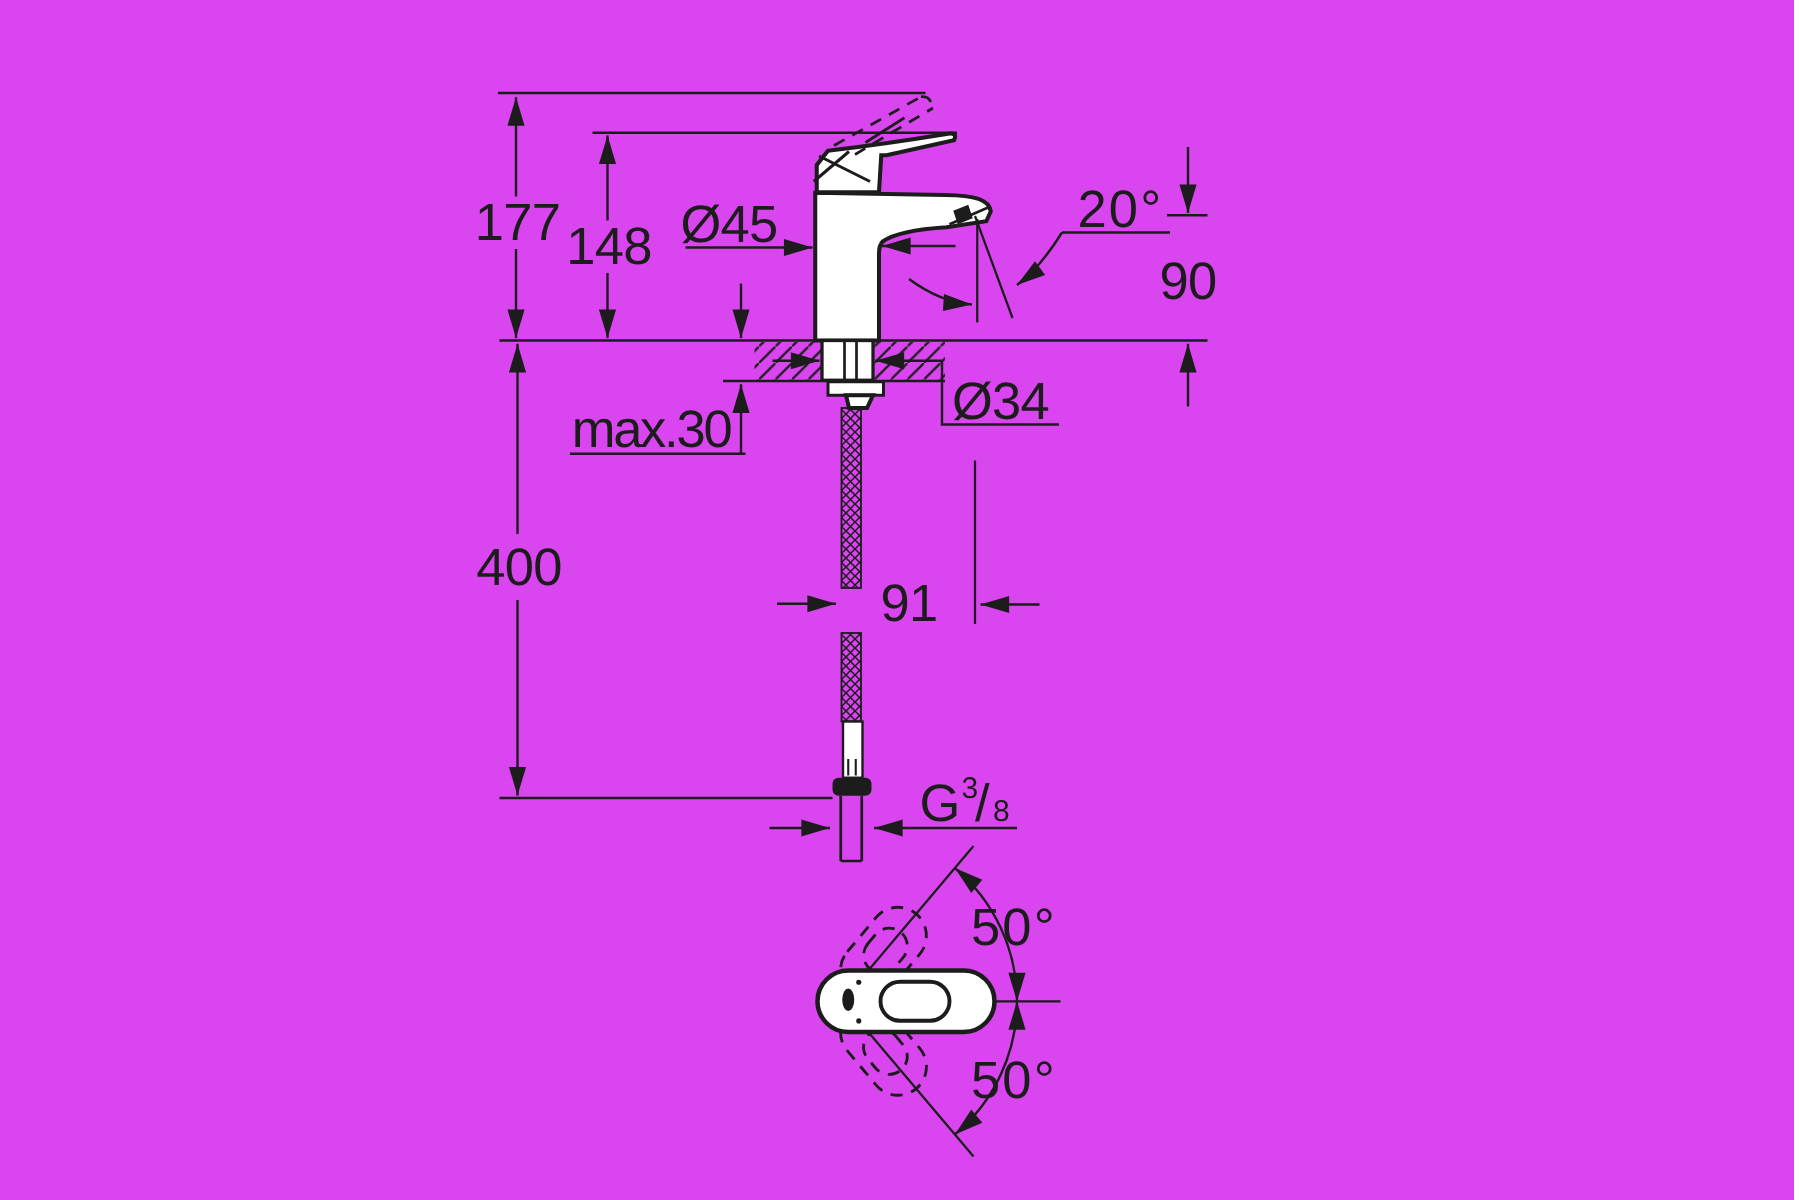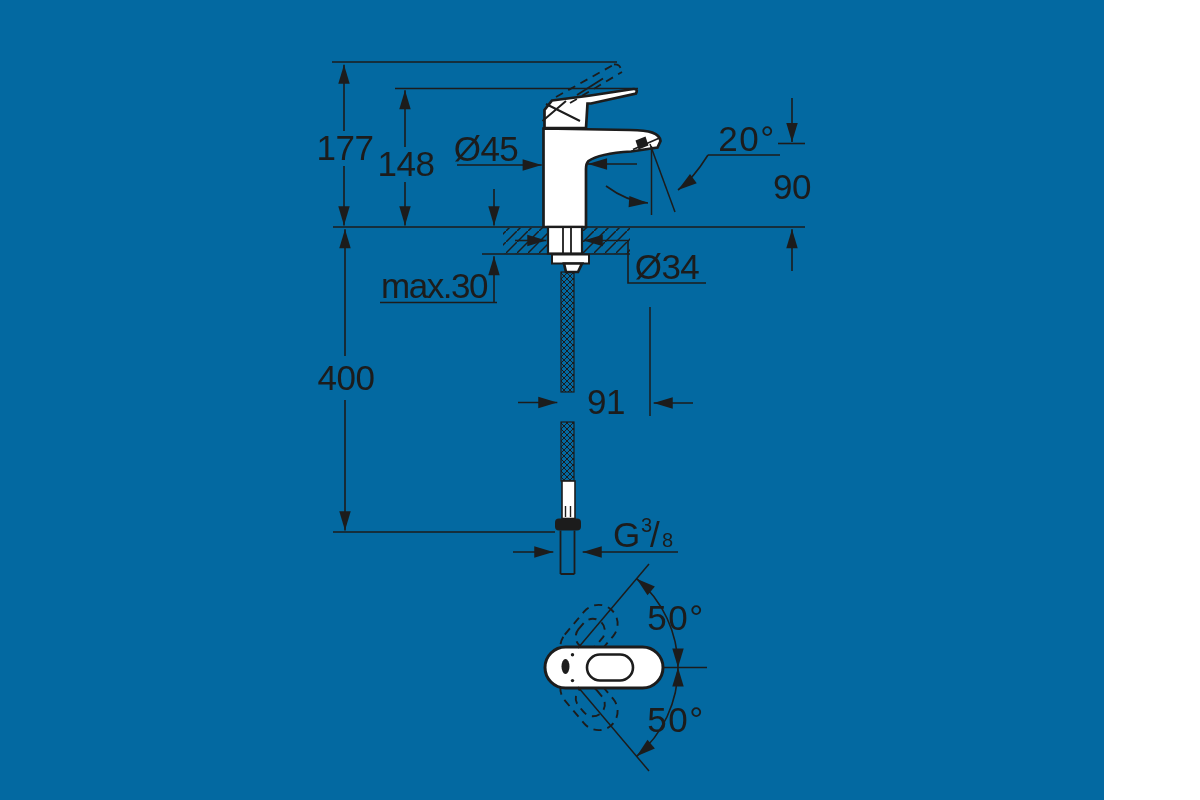--- a/index.html
+++ b/index.html
@@ -1,16 +1,16 @@
 <!DOCTYPE html>
 <html><head>
 <meta charset="utf-8">
 <style>
   html,body{margin:0;padding:0;background:#ffffff;width:1200px;height:800px;overflow:hidden;}
-  .drawing-stage{width:1104px;height:800px;position:relative;background:#0369a1;}
+  .drawing-stage{width:1196px;height:800px;position:relative;background:#d946ef;}
   svg{display:block;}
   .ln{stroke:#1c1c1c;fill:none;}
   .outline{stroke:#1c1c1c;stroke-width:2.7;fill:#ffffff;}
   .dimline{stroke-width:1.6;}
   .construct{stroke-width:1.5;}
   .dashed{stroke-dasharray:8 6;}
   .dim-text{font-family:"Liberation Sans",sans-serif;font-size:35px;fill:#1c1c1c;letter-spacing:-0.5px;}
   .dim-text-sm{font-family:"Liberation Sans",sans-serif;font-size:20px;fill:#1c1c1c;}
   .angle-text{letter-spacing:1.5px;}
   .tight{letter-spacing:-1.5px;}

